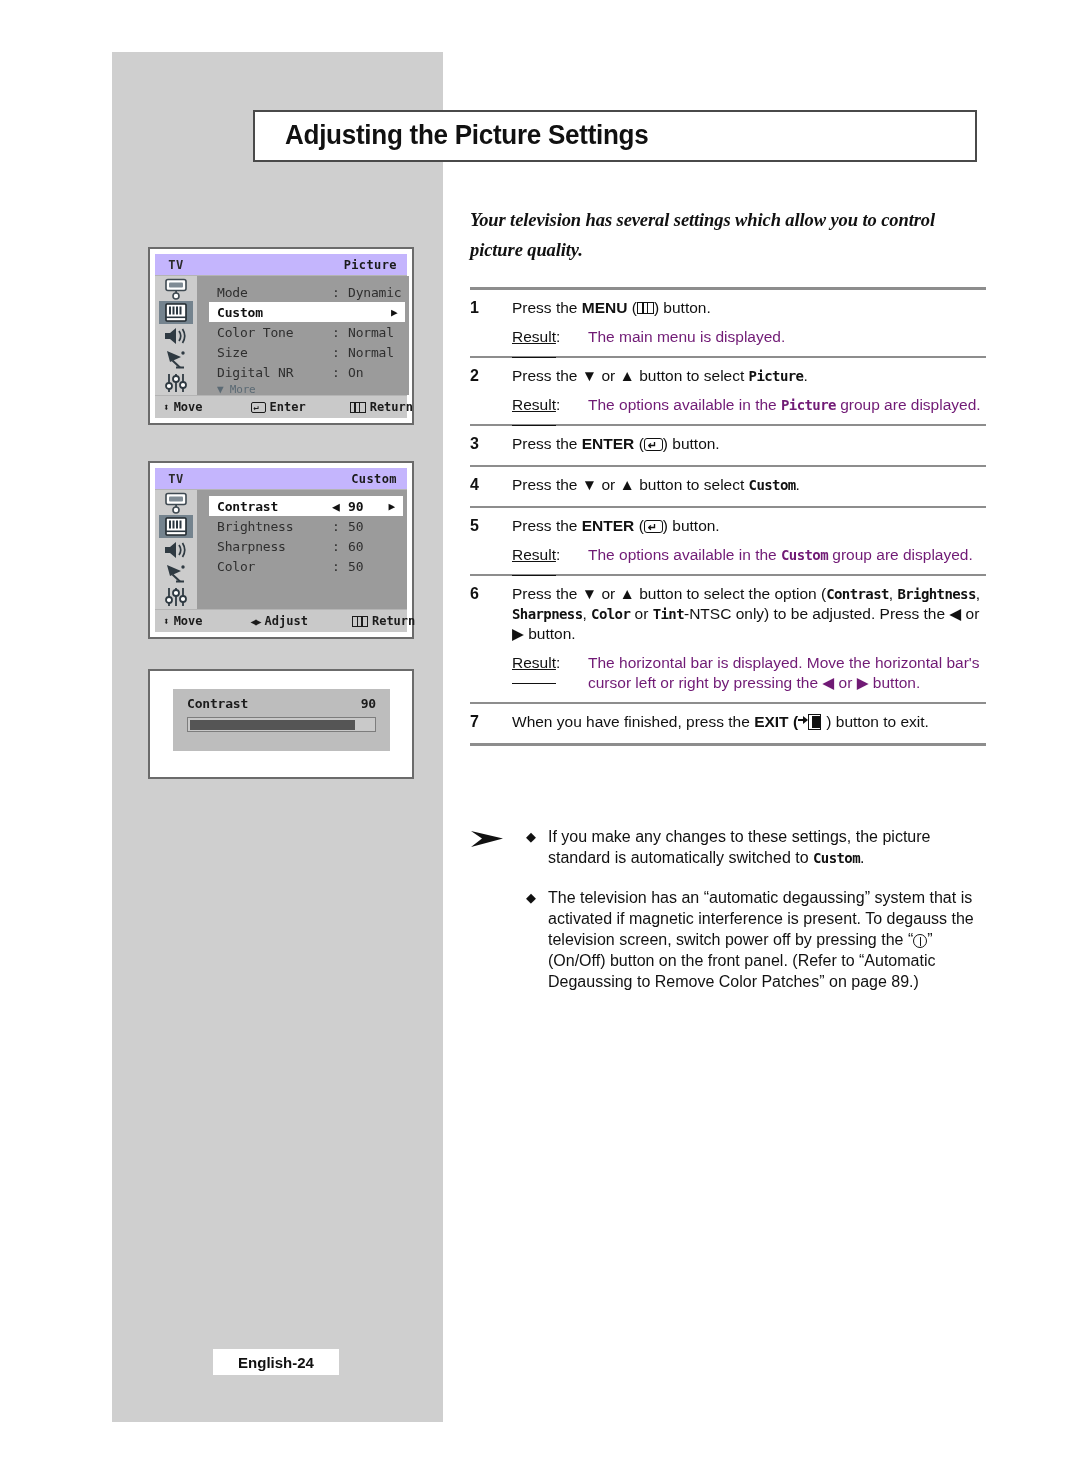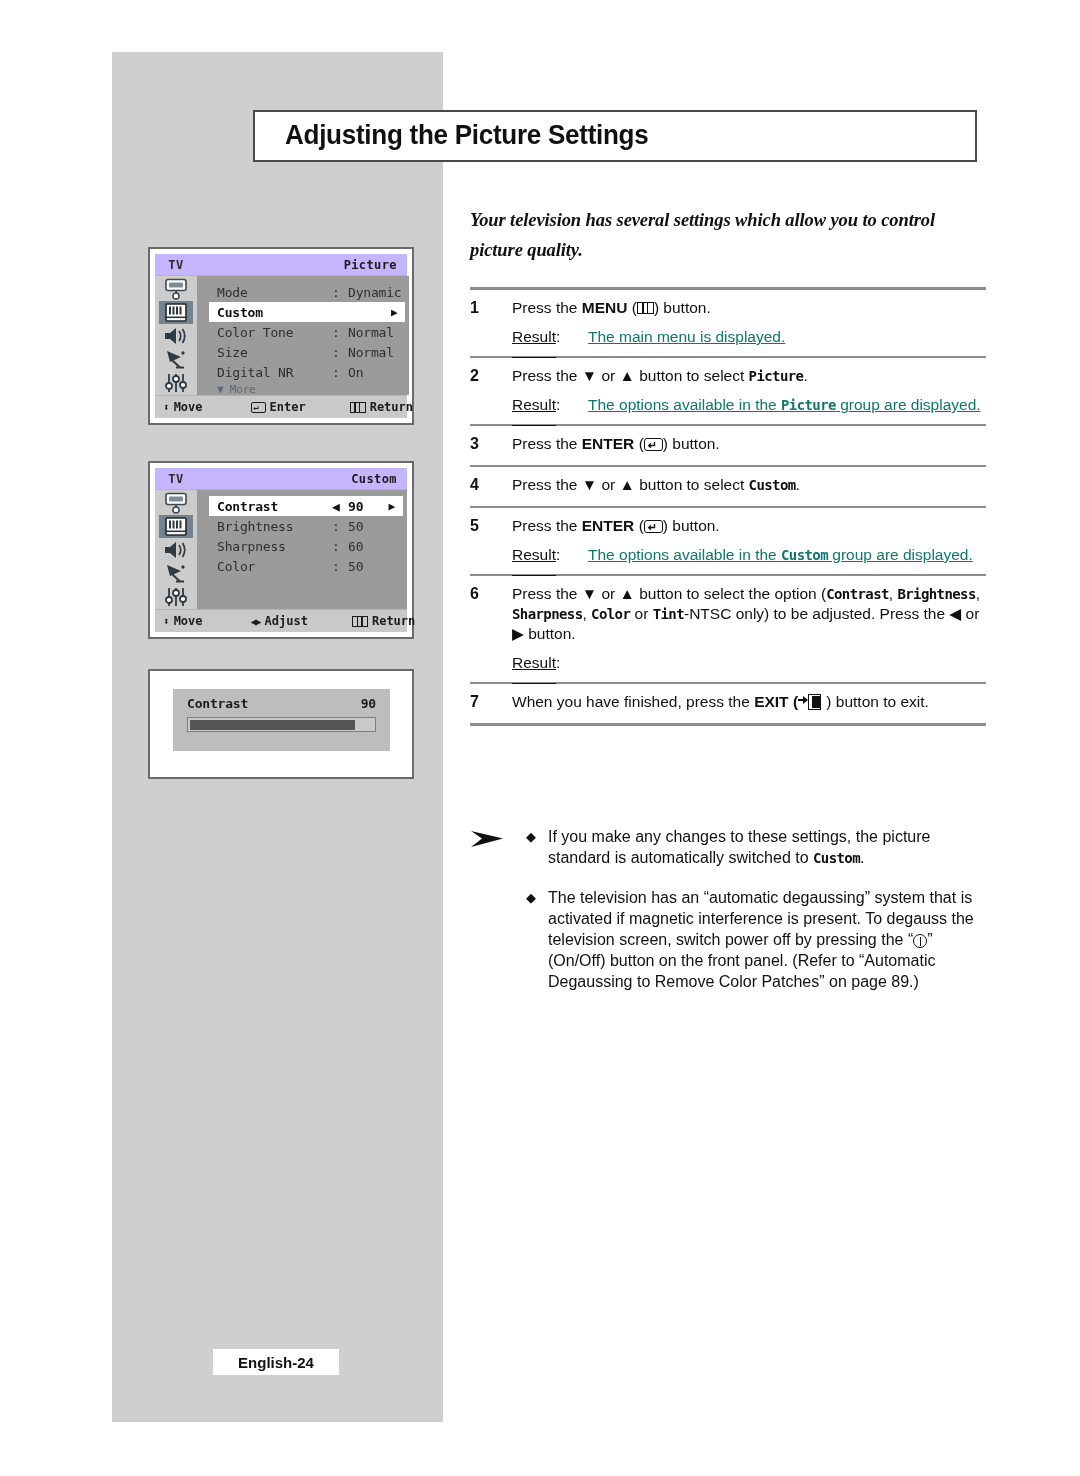--- a/index.html
+++ b/index.html
@@ -107,22 +107,21 @@
     flex: 0 0 76px;
     width: 76px;
     font-size: 15.5px;
     color: #111;
   }
   .result-label span { border-bottom: 1px solid #111; padding-bottom: 12px; text-decoration: underline; }
   .result-text {
     flex: 1;
     font-size: 15.5px;
     line-height: 20px;
-    color: #0f766e;
-    text-decoration: underline;
+    color: #701a75;
   }
   b.mono {
     font-family: "DejaVu Sans Mono", monospace;
     font-weight: bold;
     font-size: 14px;
     letter-spacing: -0.6px;
   }
   b.sans { font-weight: bold; }
 
   
@@ -739,20 +738,21 @@
   </div>
 
   <div class="hr-thin"></div>
 
   <div class="step">
     <div class="step-num">6</div>
     <div class="step-body">
       <div class="mainline"><span>Press the ▼ or ▲ button to select the option (</span><b class="mono">Contrast</b><span>, </span><b class="mono">Brightness</b><span>, </span><b class="mono">Sharpness</b><span>, </span><b class="mono">Color</b><span> or </span><b class="mono">Tint</b><span>-NTSC only) to be adjusted. Press the ◀ or ▶ button.</span></div>
       <div class="result-row">
         <div class="result-label"><span>Result</span>:</div>
+        <div class="result-text">The horizontal bar is displayed. Move the horizontal bar's cursor left or right by pressing the ◀ or ▶ button.</div>
       </div>
     </div>
   </div>
 
   <div class="hr-thin"></div>
 
   <div class="step">
     <div class="step-num">7</div>
     <div class="step-body">
       <div class="mainline"><span>When you have finished, press the </span><b class="sans">EXIT (</b><span class="exit-glyph"><span class="arrow"></span><span class="door"></span></span><span> ) button to exit.</span></div>

